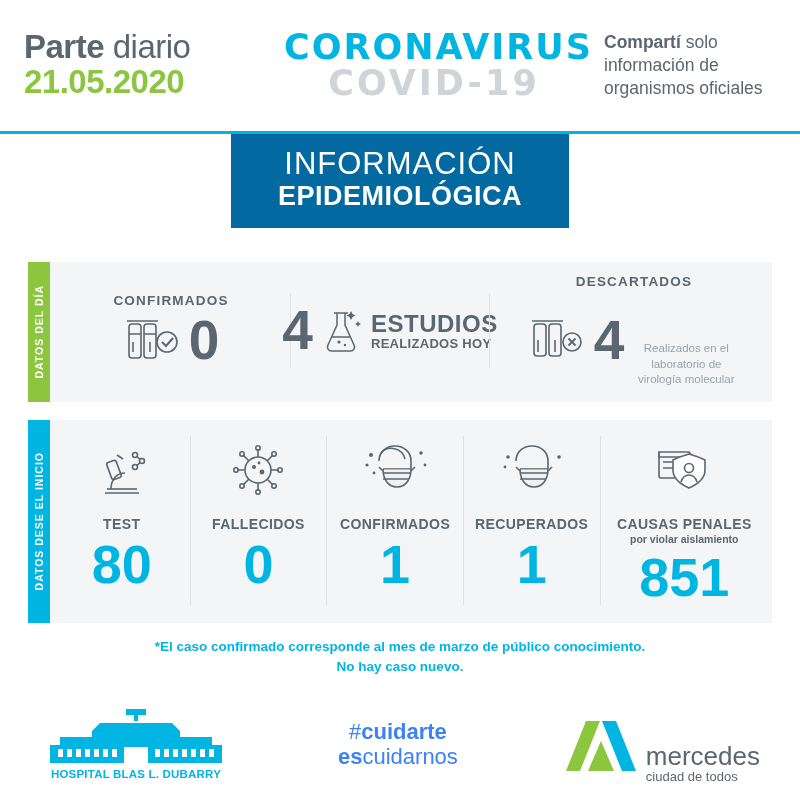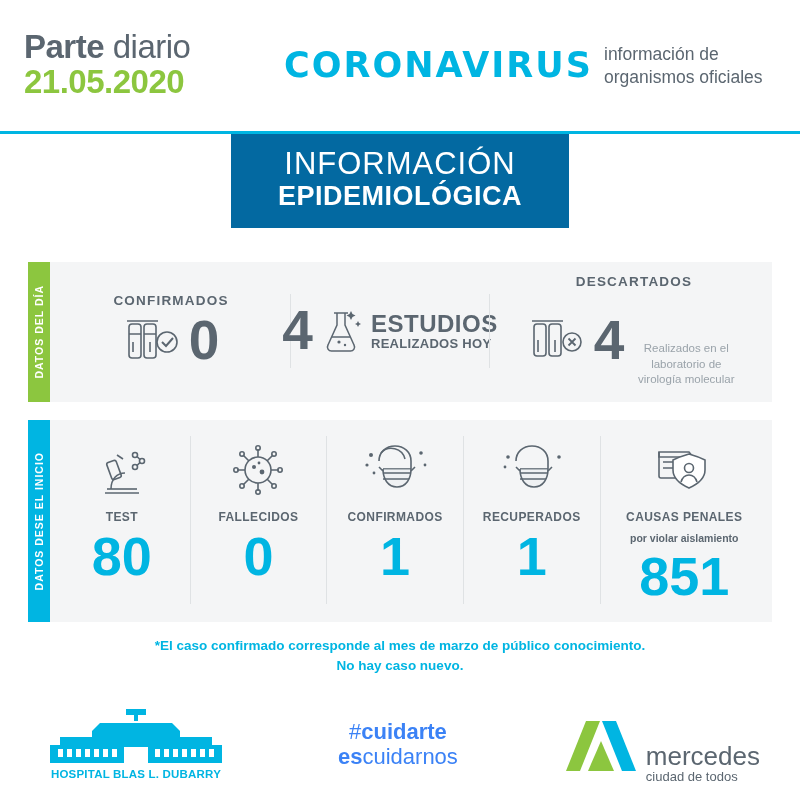--- a/index.html
+++ b/index.html
@@ -80,22 +80,22 @@
   .totals{
     margin:18px 28px 0 28px;background:#f4f5f6;display:flex;
   }
   .tot-body{flex:1;display:flex;padding:16px 4px 18px;box-sizing:border-box;}
   .tot-col{
     flex:1;display:flex;flex-direction:column;align-items:center;justify-content:flex-start;
     border-right:1px solid #dfe2e4;padding:0 4px;
   }
   .tot-col:last-child{border-right:none;}
   .tot-icon{height:68px;display:flex;align-items:center;justify-content:center;}
-  .tot-label{font-size:12px;font-weight:bold;color:#5b6670;letter-spacing:0.4px;margin-top:6px;text-align:center;}
-  .tot-sub{font-size:10.5px;font-weight:bold;color:#5b6670;letter-spacing:0;text-align:center;margin-top:8px;}
+  .tot-label{font-size:14px;font-weight:bold;color:#5b6670;letter-spacing:0.4px;margin-top:12px;text-align:center;}
+  .tot-sub{font-size:10.5px;font-weight:bold;color:#5b6670;letter-spacing:0;text-align:center;margin-top:1px;}
   .tot-num{font-size:54px;font-weight:bold;color:#00b5e2;line-height:1.05;margin-top:4px;}
   
   .note{
     text-align:center;color:#00b5e2;font-size:13.5px;font-weight:bold;line-height:1.5;
     margin:14px 40px 0 40px;
   }
   
   .footer{
     position:absolute;left:0;right:0;bottom:14px;
     display:flex;align-items:center;justify-content:space-between;
@@ -115,22 +115,24 @@
 
 <div class="header">
   <div class="hdr-left">
     <div class="hdr-title">
       <span>Parte</span><span class="thin"> diario</span>
     </div>
     <div class="hdr-date">21.05.2020</div>
   </div>
   <div class="hdr-center">
     <div class="hdr-corona">CORONAVIRUS</div>
+    <div class="hdr-covid">COVID-19</div>
   </div>
   <div class="hdr-right">
+    <div><b>Compartí</b><span> solo</span></div>
     <div>información de</div>
     <div>organismos oficiales</div>
   </div>
 </div>
 
 <div class="banner-wrap">
   <div class="banner">
     <div class="l1">INFORMACIÓN</div>
     <div class="l2">EPIDEMIOLÓGICA</div>
   </div>

